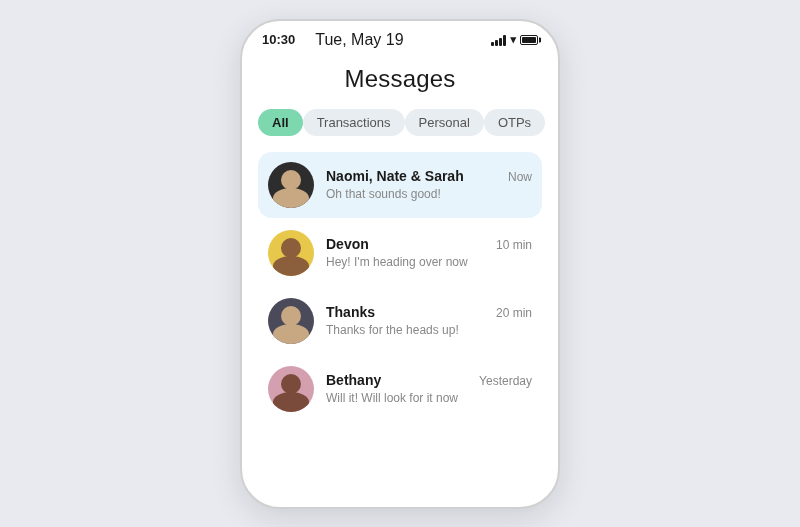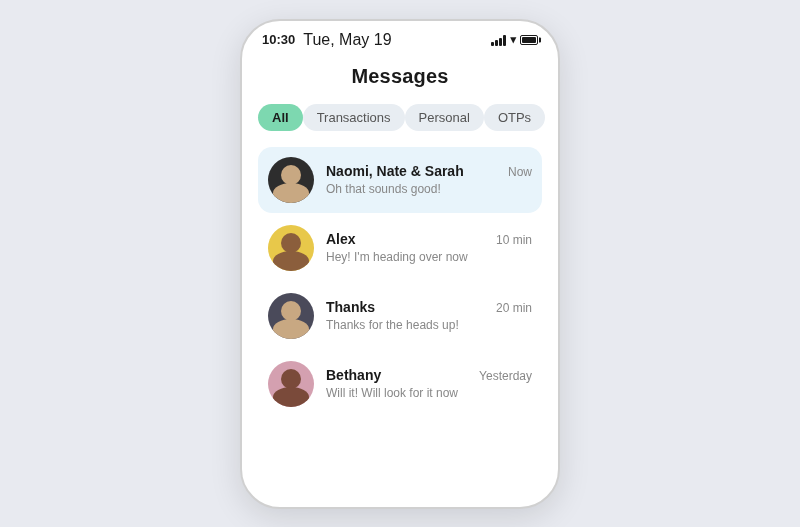--- a/index.html
+++ b/index.html
@@ -103,22 +103,22 @@
       border-radius: 1px;
     }
 
     .phone-content {
       padding: 0 16px;
       overflow: hidden;
     }
 
     .page-title {
       text-align: center;
-      font-size: 20px;
-      font-weight: 700;
+      font-size: 24px;
+      font-weight: 400;
       color: #1a1a1a;
       margin: 10px 0 16px 0;
       letter-spacing: 0.2px;
     }
 
     .filter-tabs {
       display: flex;
       margin-bottom: 16px;
       align-items: center;
     }
@@ -309,21 +309,21 @@
       overflow: hidden;
       text-overflow: ellipsis;
     }
   </style>
 </head>
 <body>
 
 <div class="phone-frame">
 
   <div class="status-bar">
-    <div style="display:flex;gap:8px;align-items:center;text-align:right;">
+    <div style="display:flex;gap:20px;align-items:center;text-align:right;">
       <span class="status-time">10:30</span>
       <span class="status-date">Tue, May 19</span>
     </div>
     <div class="status-icons">
       <div class="signal-icon">
         <div class="signal-bar" style="height:4px;"></div>
         <div class="signal-bar" style="height:6px;"></div>
         <div class="signal-bar" style="height:8px;"></div>
         <div class="signal-bar" style="height:11px;"></div>
       </div>
@@ -355,21 +355,21 @@
             <span class="conversation-time">Now</span>
           </div>
           <div class="conversation-preview">Oh that sounds good!</div>
         </div>
       </div>
 
       <div class="conversation-item">
         <div class="avatar avatar-alex"></div>
         <div class="conversation-info">
           <div class="conversation-header">
-            <span class="conversation-name">Alex</span>
+            <span class="conversation-name">Devon</span>
             <span class="conversation-time">10 min</span>
           </div>
           <div class="conversation-preview">Hey! I'm heading over now</div>
         </div>
       </div>
 
       <div class="conversation-item">
         <div class="avatar avatar-devon"></div>
         <div class="conversation-info">
           <div class="conversation-header">

